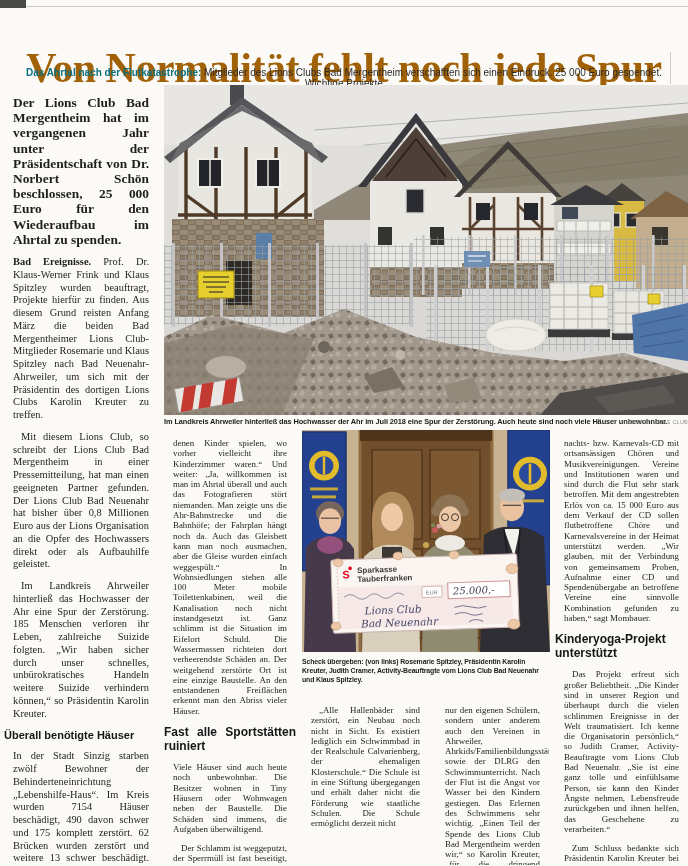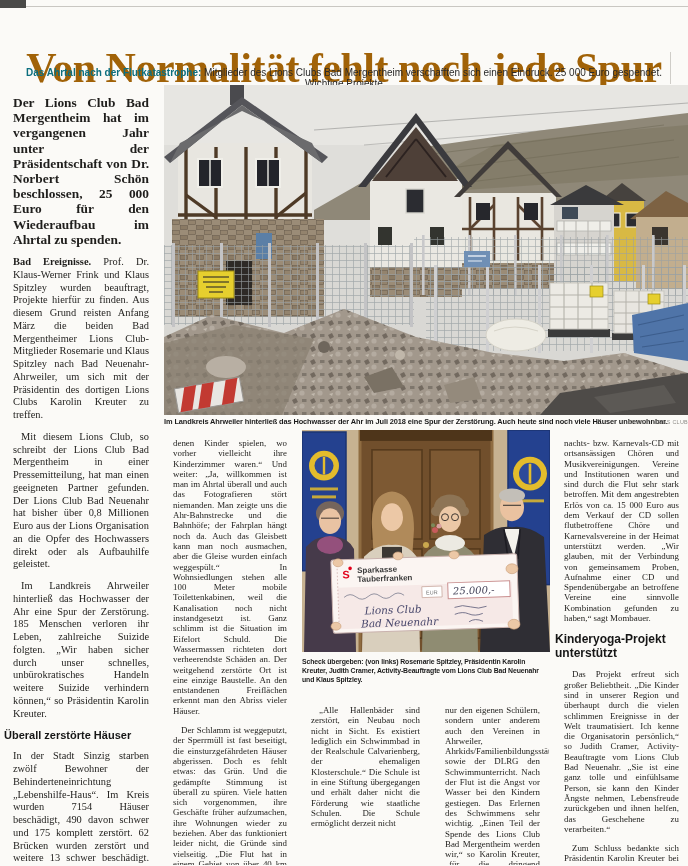--- a/index.html
+++ b/index.html
@@ -372,26 +372,28 @@
 </svg>
 </div>
 
 <div class="cap2">Scheck übergeben: (von links) Rosemarie Spitzley, Präsidentin Karolin Kreuter, Judith Cramer, Activity-Beauftragte vom Lions Club Bad Neuenahr und Klaus Spitzley.</div>
 
 <div class="col lead-col" id="col1">
     <p class="lead">Der Lions Club Bad Mergentheim hat im vergangenen Jahr unter der Präsidentschaft von Dr. Norbert Schön beschlossen, 25 000 Euro für den Wiederaufbau im Ahrtal zu spenden.</p>
     <p><b>Bad Ereignisse. </b>Prof. Dr. Klaus-Werner Frink und Klaus Spitzley wurden beauftragt, Projekte hierfür zu finden. Aus diesem Grund reisten Anfang März die beiden Bad Mergentheimer Lions Club-Mitglieder Rosemarie und Klaus Spitzley nach Bad Neuenahr-Ahrweiler, um sich mit der Präsidentin des dortigen Lions Clubs Karolin Kreuter zu treffen.</p>
     <p class="ind">Mit diesem Lions Club, so schreibt der Lions Club Bad Mergentheim in einer Pressemitteilung, hat man einen geeigneten Partner gefunden. Der Lions Club Bad Neuenahr hat bisher über 0,8 Millionen Euro aus der Lions Organisation an die Opfer des Hochwassers direkt oder als Aufbauhilfe geleistet.</p>
     <p class="ind">Im Landkreis Ahrweiler hinterließ das Hochwasser der Ahr eine Spur der Zerstörung. 185 Menschen verloren ihr Leben, zahlreiche Suizide folgten. „Wir haben sicher durch unser schnelles, unbürokratisches Handeln weitere Suizide verhindern können,“ so Präsidentin Karolin Kreuter.</p>
-    <h3>Überall zerstörte Häuser</h3>
+    <h3>Überall benötigte Häuser</h3>
     <p>In der Stadt Sinzig starben zwölf Bewohner der Behinderteneinrichtung „Lebenshilfe-Haus“. Im Kreis wurden 7154 Häuser beschädigt, 490 davon schwer und 175 komplett zerstört. 62 Brücken wurden zerstört und weitere 13 schwer beschädigt. Auf der Ahrtalbahn wurden mindestens sieben Eisenbahnbrücken und rund 20 Kilometer Gleis durch Über- oder Unterspülung zerstört.</p>
     <p class="ind">Auch erlitten 19 Kindertagesstätten und 14 Schulen Beschädigungen durch das Hochwasser. Mehr als 330 Menschen konnten mit Hubschraubern von Dächern und Bäumen gerettet werden.</p>
   </div>
 <div class="col" id="col2">
     <p>denen Kinder spielen, wo vorher vielleicht ihre Kinderzimmer waren.“ Und weiter: „Ja, willkommen ist man im Ahrtal überall und auch das Fotografieren stört niemanden. Man zeigte uns die Ahr-Bahnstrecke und die Bahnhöfe; der Fahrplan hängt noch da. Auch das Gleisbett kann man noch ausmachen, aber die Gleise wurden einfach weggespült.“ In Wohnsiedlungen stehen alle 100 Meter mobile Toilettenkabinen, weil die Kanalisation noch nicht instandgesetzt ist. Ganz schlimm ist die Situation im Eifelort Schuld. Die Wassermassen richteten dort verheerendste Schäden an. Der weitgehend zerstörte Ort ist eine einzige Baustelle. An den entstandenen Freiflächen erkennt man den Abriss vieler Häuser.</p>
+    <h3>Fast alle Sportstätten ruiniert</h3>
+    <p>Viele Häuser sind auch heute noch unbewohnbar. Die Besitzer wohnen in Tiny Häusern oder Wohnwagen neben der Baustelle. Die Schäden sind immens, die Aufgaben überwältigend.</p>
     <p class="ind">Der Schlamm ist weggeputzt, der Sperrmüll ist fast beseitigt, die einsturzgefährdeten Häuser abgerissen. Doch es fehlt etwas: das Grün. Und die gedämpfte Stimmung ist überall zu spüren. Viele hatten sich vorgenommen, ihre Geschäfte früher aufzumachen, ihre Wohnungen wieder zu beziehen. Aber das funktioniert leider nicht, die Gründe sind vielseitig. „Die Flut hat in einem Gebiet von über 40 km nahezu alle Sportstätten zerstört, was sich noch bis weit in die nächsten Jahre aus-</p>
   </div>
 <div class="col" id="col3">
     <p class="ind">„Alle Hallenbäder sind zerstört, ein Neubau noch nicht in Sicht. Es existiert lediglich ein Schwimmbad in der Realschule Calvarienberg, der ehemaligen Klosterschule.“ Die Schule ist in eine Stiftung übergegangen und erhält daher nicht die Förderung wie staatliche Schulen. Die Schule ermöglicht derzeit nicht</p>
   </div>
 <div class="col" id="col4">
     <p>nur den eigenen Schülern, sondern unter anderem auch den Vereinen in Ahrweiler, Ahrkids/Familienbildungsstätte sowie der DLRG den Schwimmunterricht. Nach der Flut ist die Angst vor Wasser bei den Kindern gestiegen. Das Erlernen des Schwimmens sehr wichtig. „Einen Teil der Spende des Lions Club Bad Mergentheim werden wir,“ so Karolin Kreuter, „für die dringend benötigte Überholung der Technik des Schwimmbads verwenden.“</p>
     <p class="ind">Mit einem weiteren Teil der Spende wird das Projekt des Lionsfreunds Guido Mombauer unterstützt, und zwar die Aufnahme einer Weih-</p>
   </div>
 <div class="col" id="col5">

